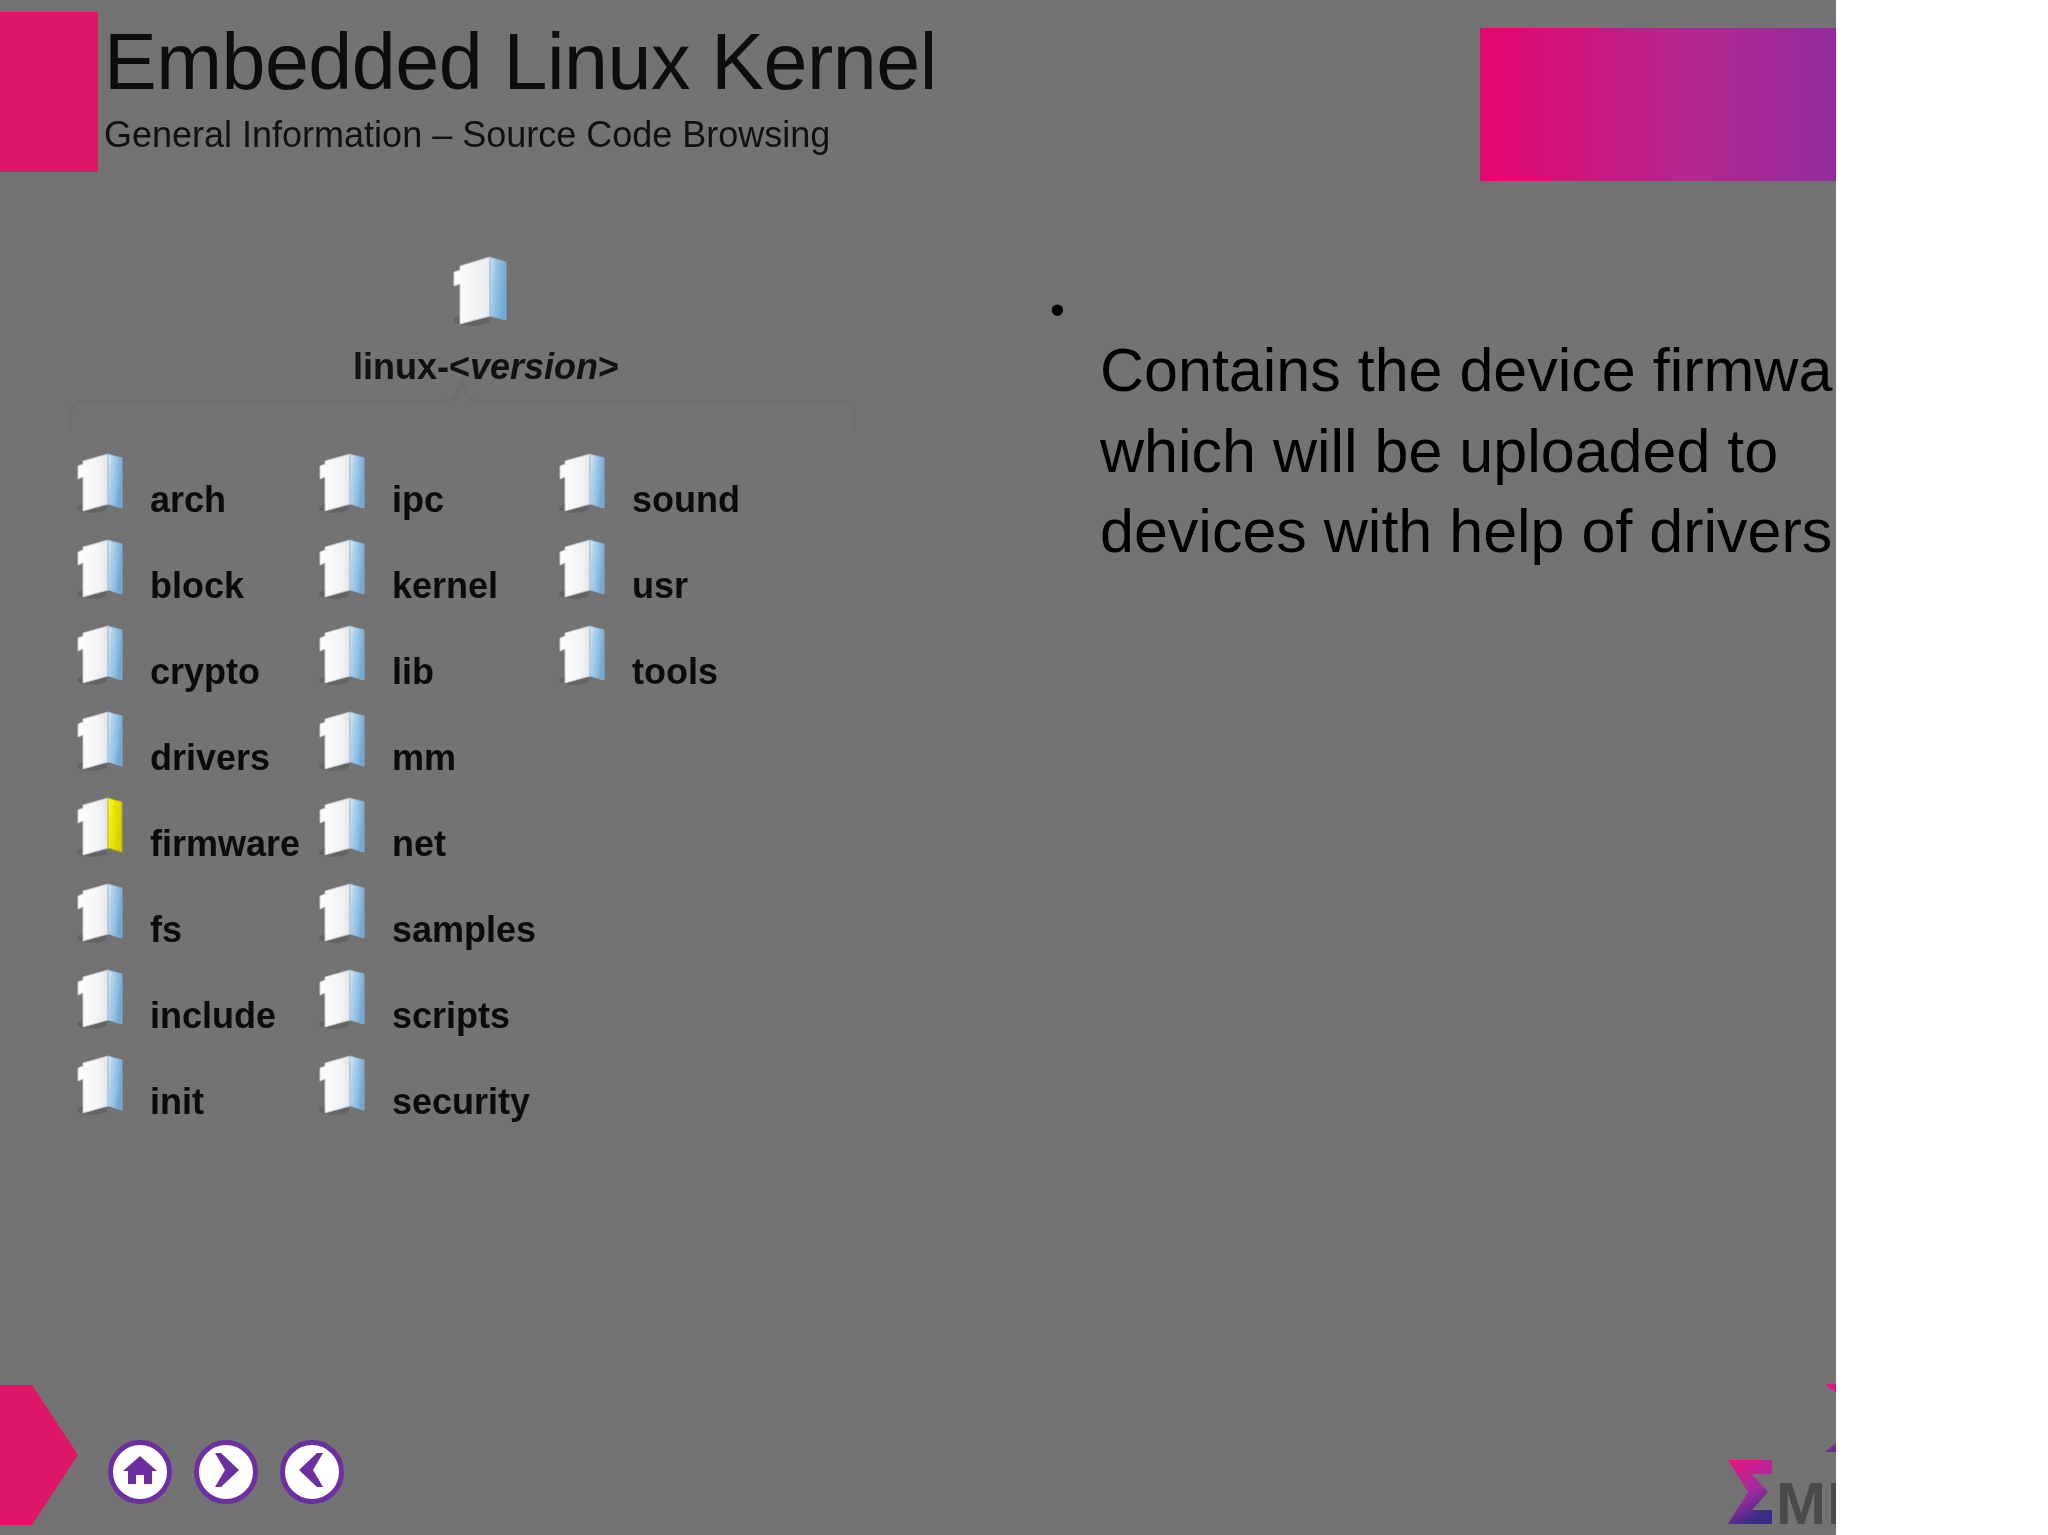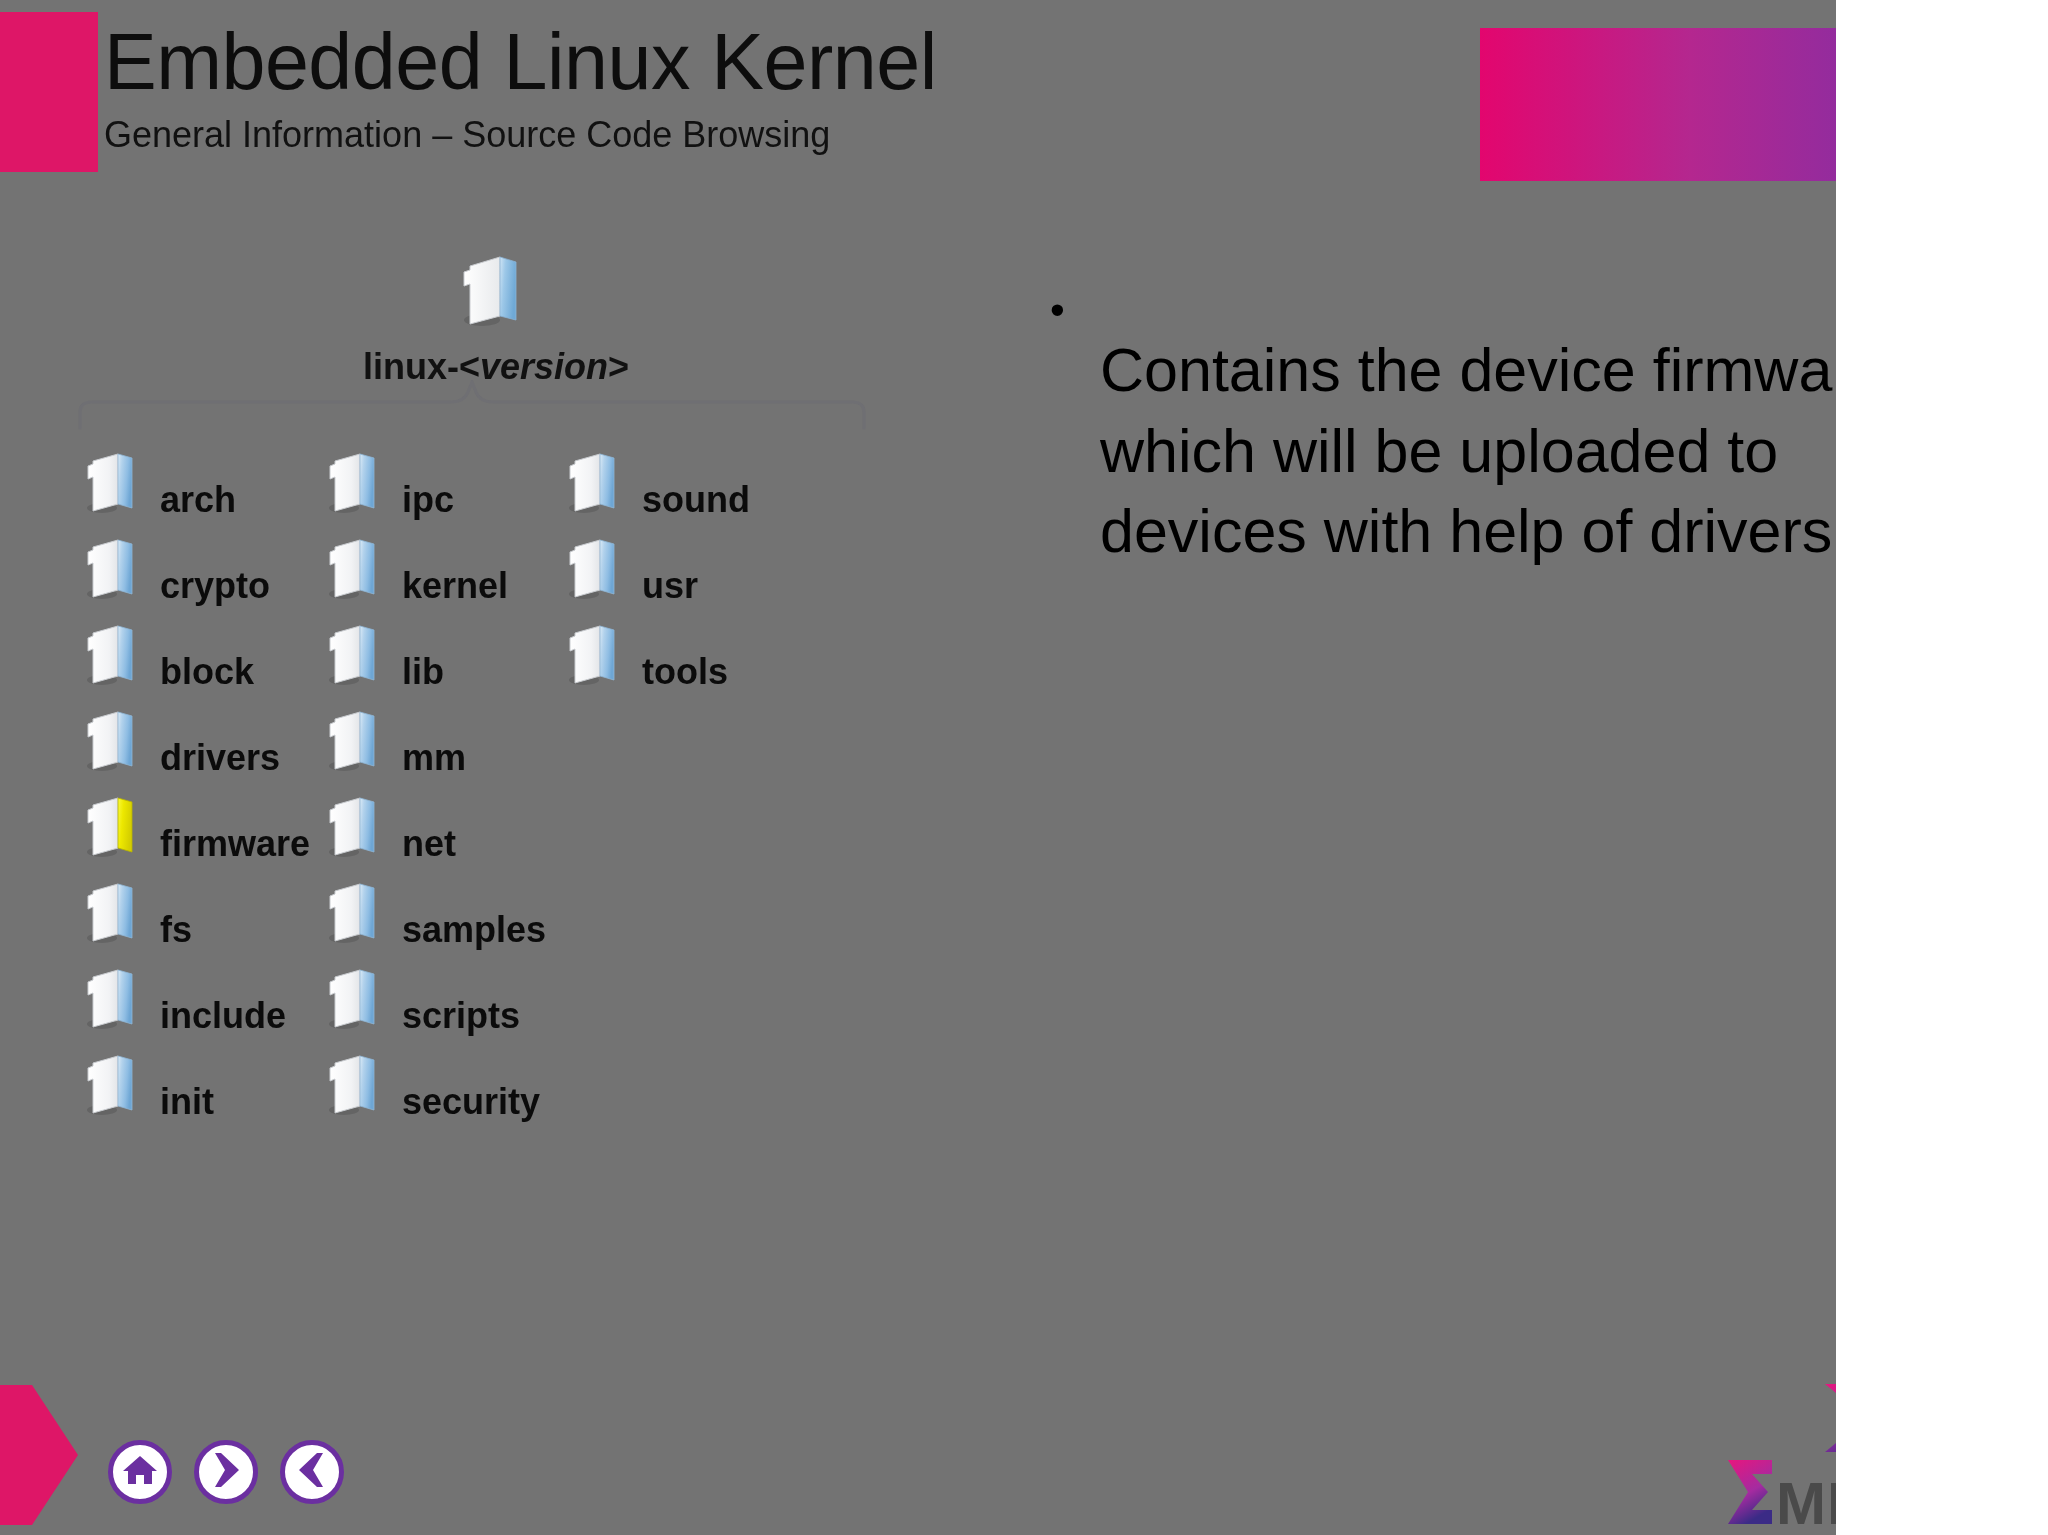--- a/index.html
+++ b/index.html
@@ -56,21 +56,21 @@
     position: absolute;
     left: 1480px;
     top: 22px;
     width: 548px;
     height: 165px;
   }
 
   
   #tree {
     position: absolute;
-    left: 16px;
+    left: 6px;
     top: 250px;
     width: 1020px;
     height: 1110px;
   }
 
   .root-node {
     position: absolute;
     left: 330px;
     top: 0px;
     width: 300px;
@@ -277,59 +277,59 @@
   <ellipse cx="18" cy="60" rx="15" ry="5" fill="#000" opacity="0.13"></ellipse>
   <path d="M 9 13 L 34 6 L 34 56 L 9 63 L 9 29 L 4 31 L 4 18 L 9 16 Z" fill="url(#fw0)" stroke="#c8cbcf" stroke-width="1"></path>
   <path d="M 34 6 L 48 10 L 48 60 L 34 56 Z" fill="url(#fb0)" stroke="#8fb6d6" stroke-width="0.8"></path>
 </svg></span>
             <span class="lbl">arch</span>
           </div>
           <div class="entry">
             <span class="ic">
 <svg width="62" height="72" viewBox="0 0 62 72" xmlns="http://www.w3.org/2000/svg">
   <defs>
+    <linearGradient id="fb1" x1="0" y1="0" x2="1" y2="0.35">
+         <stop offset="0%" stop-color="#dceaf6"></stop>
+         <stop offset="30%" stop-color="#b2d2ec"></stop>
+         <stop offset="70%" stop-color="#8fbde3"></stop>
+         <stop offset="100%" stop-color="#6ea6d4"></stop>
+       </linearGradient>
+    <linearGradient id="fw1" x1="0" y1="0" x2="1" y2="0">
+      <stop offset="0%" stop-color="#ffffff"></stop>
+      <stop offset="70%" stop-color="#f2f3f5"></stop>
+      <stop offset="100%" stop-color="#e3e5e8"></stop>
+    </linearGradient>
+  </defs>
+  <ellipse cx="18" cy="60" rx="15" ry="5" fill="#000" opacity="0.13"></ellipse>
+  <path d="M 9 13 L 34 6 L 34 56 L 9 63 L 9 29 L 4 31 L 4 18 L 9 16 Z" fill="url(#fw1)" stroke="#c8cbcf" stroke-width="1"></path>
+  <path d="M 34 6 L 48 10 L 48 60 L 34 56 Z" fill="url(#fb1)" stroke="#8fb6d6" stroke-width="0.8"></path>
+</svg></span>
+            <span class="lbl">block</span>
+          </div>
+          <div class="entry">
+            <span class="ic">
+<svg width="62" height="72" viewBox="0 0 62 72" xmlns="http://www.w3.org/2000/svg">
+  <defs>
     <linearGradient id="fb2" x1="0" y1="0" x2="1" y2="0.35">
          <stop offset="0%" stop-color="#dceaf6"></stop>
          <stop offset="30%" stop-color="#b2d2ec"></stop>
          <stop offset="70%" stop-color="#8fbde3"></stop>
          <stop offset="100%" stop-color="#6ea6d4"></stop>
        </linearGradient>
     <linearGradient id="fw2" x1="0" y1="0" x2="1" y2="0">
       <stop offset="0%" stop-color="#ffffff"></stop>
       <stop offset="70%" stop-color="#f2f3f5"></stop>
       <stop offset="100%" stop-color="#e3e5e8"></stop>
     </linearGradient>
   </defs>
   <ellipse cx="18" cy="60" rx="15" ry="5" fill="#000" opacity="0.13"></ellipse>
   <path d="M 9 13 L 34 6 L 34 56 L 9 63 L 9 29 L 4 31 L 4 18 L 9 16 Z" fill="url(#fw2)" stroke="#c8cbcf" stroke-width="1"></path>
   <path d="M 34 6 L 48 10 L 48 60 L 34 56 Z" fill="url(#fb2)" stroke="#8fb6d6" stroke-width="0.8"></path>
 </svg></span>
             <span class="lbl">crypto</span>
-          </div>
-          <div class="entry">
-            <span class="ic">
-<svg width="62" height="72" viewBox="0 0 62 72" xmlns="http://www.w3.org/2000/svg">
-  <defs>
-    <linearGradient id="fb1" x1="0" y1="0" x2="1" y2="0.35">
-         <stop offset="0%" stop-color="#dceaf6"></stop>
-         <stop offset="30%" stop-color="#b2d2ec"></stop>
-         <stop offset="70%" stop-color="#8fbde3"></stop>
-         <stop offset="100%" stop-color="#6ea6d4"></stop>
-       </linearGradient>
-    <linearGradient id="fw1" x1="0" y1="0" x2="1" y2="0">
-      <stop offset="0%" stop-color="#ffffff"></stop>
-      <stop offset="70%" stop-color="#f2f3f5"></stop>
-      <stop offset="100%" stop-color="#e3e5e8"></stop>
-    </linearGradient>
-  </defs>
-  <ellipse cx="18" cy="60" rx="15" ry="5" fill="#000" opacity="0.13"></ellipse>
-  <path d="M 9 13 L 34 6 L 34 56 L 9 63 L 9 29 L 4 31 L 4 18 L 9 16 Z" fill="url(#fw1)" stroke="#c8cbcf" stroke-width="1"></path>
-  <path d="M 34 6 L 48 10 L 48 60 L 34 56 Z" fill="url(#fb1)" stroke="#8fb6d6" stroke-width="0.8"></path>
-</svg></span>
-            <span class="lbl">block</span>
           </div>
           <div class="entry">
             <span class="ic">
 <svg width="62" height="72" viewBox="0 0 62 72" xmlns="http://www.w3.org/2000/svg">
   <defs>
     <linearGradient id="fb3" x1="0" y1="0" x2="1" y2="0.35">
          <stop offset="0%" stop-color="#dceaf6"></stop>
          <stop offset="30%" stop-color="#b2d2ec"></stop>
          <stop offset="70%" stop-color="#8fbde3"></stop>
          <stop offset="100%" stop-color="#6ea6d4"></stop>

